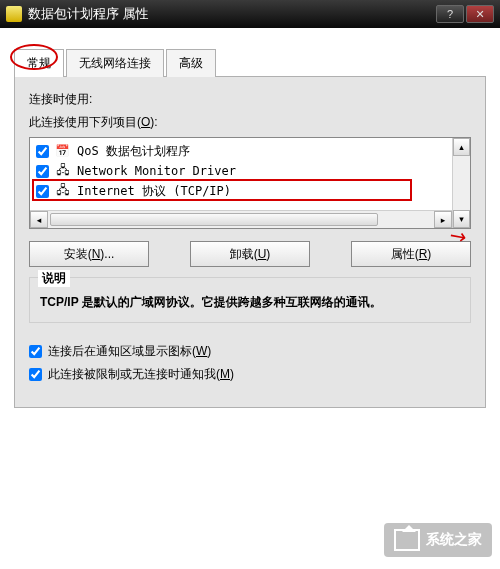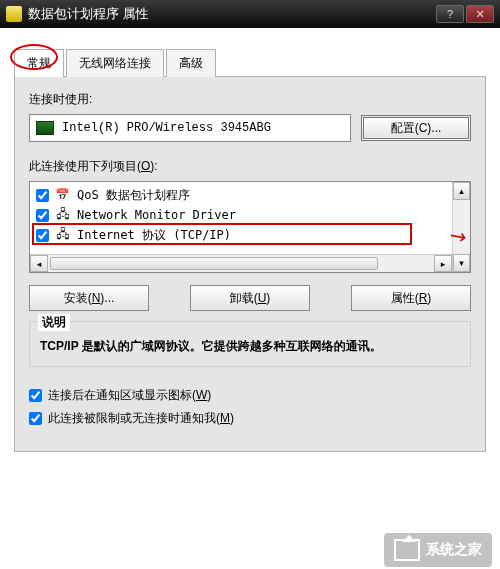--- a/index.html
+++ b/index.html
@@ -192,21 +192,21 @@
   margin-bottom: 6px;
 }
 .arrow-annot {
   position: absolute;
   color: #d40000;
   font-size: 20px;
   pointer-events: none;
 }
 .watermark {
   position: absolute;
-  right: 8px; bottom: 2px;
+  right: 8px; bottom: 12px;
   display: flex; align-items: center; gap: 6px;
   color: #fff;
   background: rgba(80,80,80,0.35);
   padding: 6px 10px;
   border-radius: 4px;
   font-size: 14px;
   font-weight: bold;
 }
 .wm-icon {
   width: 26px; height: 22px;
@@ -244,29 +244,20 @@
       <div class="tab">无线网络连接</div>
       <div class="tab">高级</div>
     </div>
     <div class="tab-highlight" style="left:-4px; top:-4px;"></div>
   </div>
 
   <div class="panel">
 
     <div class="label-row">连接时使用:</div>
 
-    <div class="adapter-area">
-      <div class="adapter-box">
-        <span class="adapter-icon"></span>
-        <span>Intel(R) PRO/Wireless 3945ABG</span>
-      </div>
-      <button class="btn configure">
-        <span>配置(C)...</span>
-      </button>
-    </div>
 
     <div class="label-row">
       <span>此连接使用下列项目(<u>O</u>):</span>
     </div>
 
     <div style="position:relative;">
       <div class="items-list">
         <div class="scroll-area" style="height:100%;">
           <div style="flex:1; display:flex; flex-direction:column;">
             <div class="items-inner" style="flex:1;">

